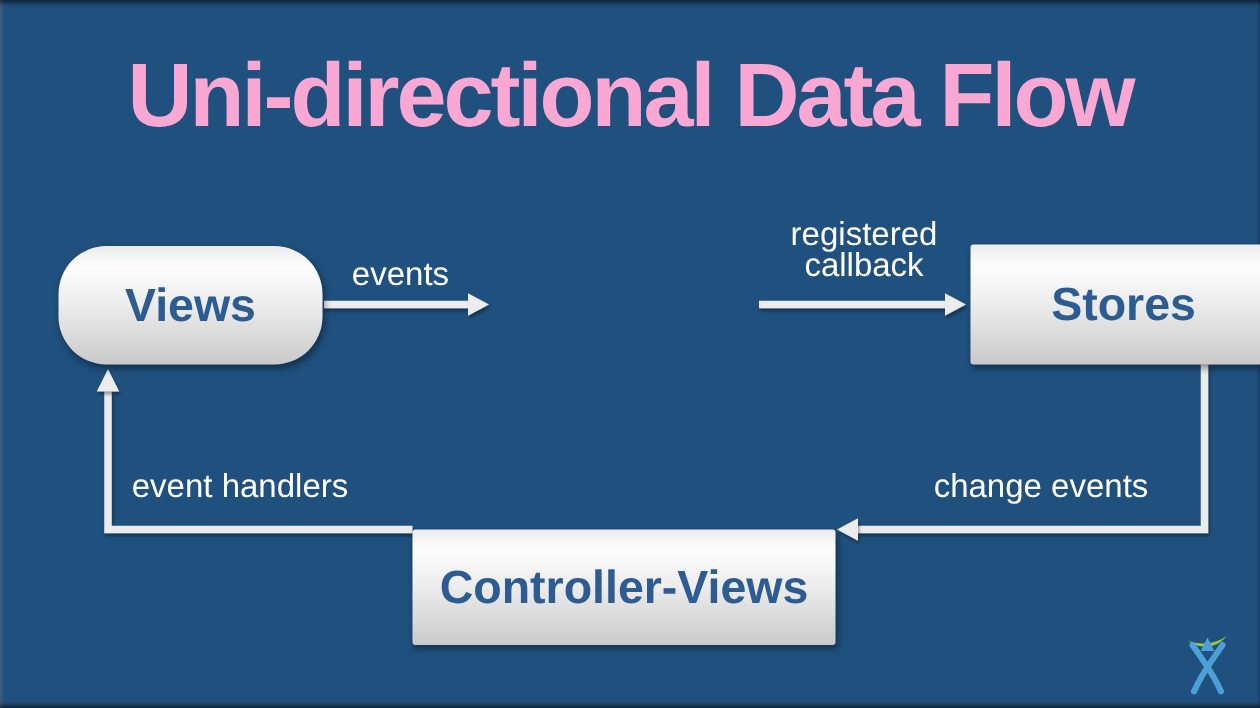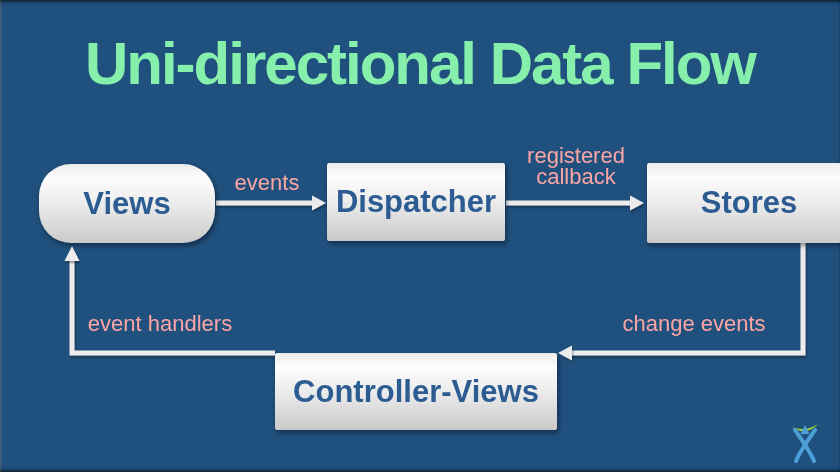--- a/index.html
+++ b/index.html
@@ -9,21 +9,21 @@
     background:#20507D;
     overflow:hidden;
     font-family:"Liberation Sans", sans-serif;
     box-shadow: inset 0 3px 3px -1px rgba(0,0,0,.55),
                 inset 0 -3px 3px -1px rgba(0,0,0,.55),
                 inset 3px 0 2px -2px rgba(150,158,168,.55);
   }
   .title{
     position:absolute;top:33px;left:0;right:0;
     text-align:center;
-    color:#86efac;
+    color:#f9a8d4;
     font-size:60px;line-height:62px;
     font-weight:bold;
     letter-spacing:-2px;
   }
   .box{
     position:absolute;
     display:flex;align-items:center;justify-content:center;
     background:linear-gradient(180deg,#ececec 0%,#fdfdfd 18%,#ececec 50%,#d6d6d6 82%,#c9c9c9 100%);
     box-shadow:1.5px 2.5px 4px rgba(0,0,10,0.38);
     border-radius:2px;
@@ -31,21 +31,21 @@
     font-weight:bold;
     font-size:31px;
     letter-spacing:0px;
   }
   .box-views{left:39px;top:164px;width:176px;height:79px;border-radius:32px;}
   .box-dispatcher{left:327px;top:163px;width:178px;height:78px;}
   .box-stores{left:647px;top:163px;width:204px;height:80px;}
   .box-controller{left:275px;top:315px;width:282px;height:77px;margin-top:38px;}
   .arrow-label{
     position:absolute;
-    color:#fca5a5;
+    color:#ffffff;
     font-size:22px;
     line-height:22px;
     text-align:center;
   }
   .lbl-actions{left:207px;top:172px;width:120px;}
   .lbl-registered{left:511px;top:145px;width:130px;line-height:21px;}
   .lbl-event-handlers{left:60px;top:313px;width:200px;}
   .lbl-change-events{left:594px;top:313px;width:200px;}
   .arrows-svg{position:absolute;left:0;top:0;}
   .logo-svg{position:absolute;left:791px;top:422px;}
@@ -73,23 +73,20 @@
       <polygon points="312,195.5 312,210.5 326,203"></polygon>
       <polygon points="630,195.5 630,210.5 644,203"></polygon>
       <polygon points="572,345.5 572,360.5 558,353"></polygon>
       <polygon points="64.5,261 79.5,261 72,246"></polygon>
     </g>
   </svg>
 
   <div class="box box-views">
     <span>Views</span>
   </div>
-  <div class="box box-dispatcher">
-    <span>Dispatcher</span>
-  </div>
   <div class="box box-stores">
     <span>Stores</span>
   </div>
   <div class="box box-controller">
     <span>Controller-Views</span>
   </div>
 
   <div class="arrow-label lbl-actions">events</div>
   <div class="arrow-label lbl-registered">registered callback</div>
   <div class="arrow-label lbl-change-events">change events</div>

